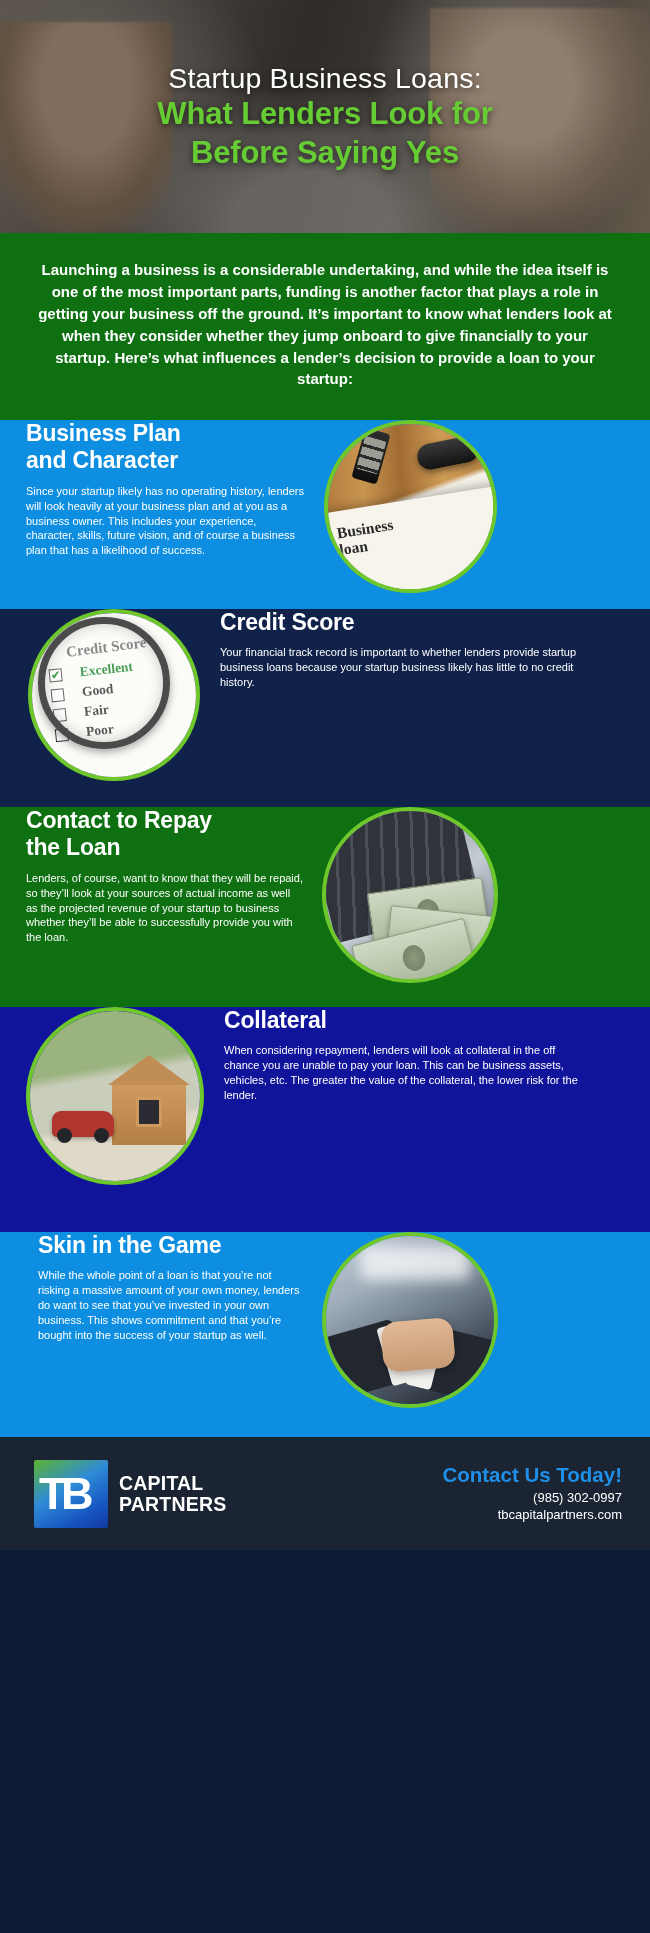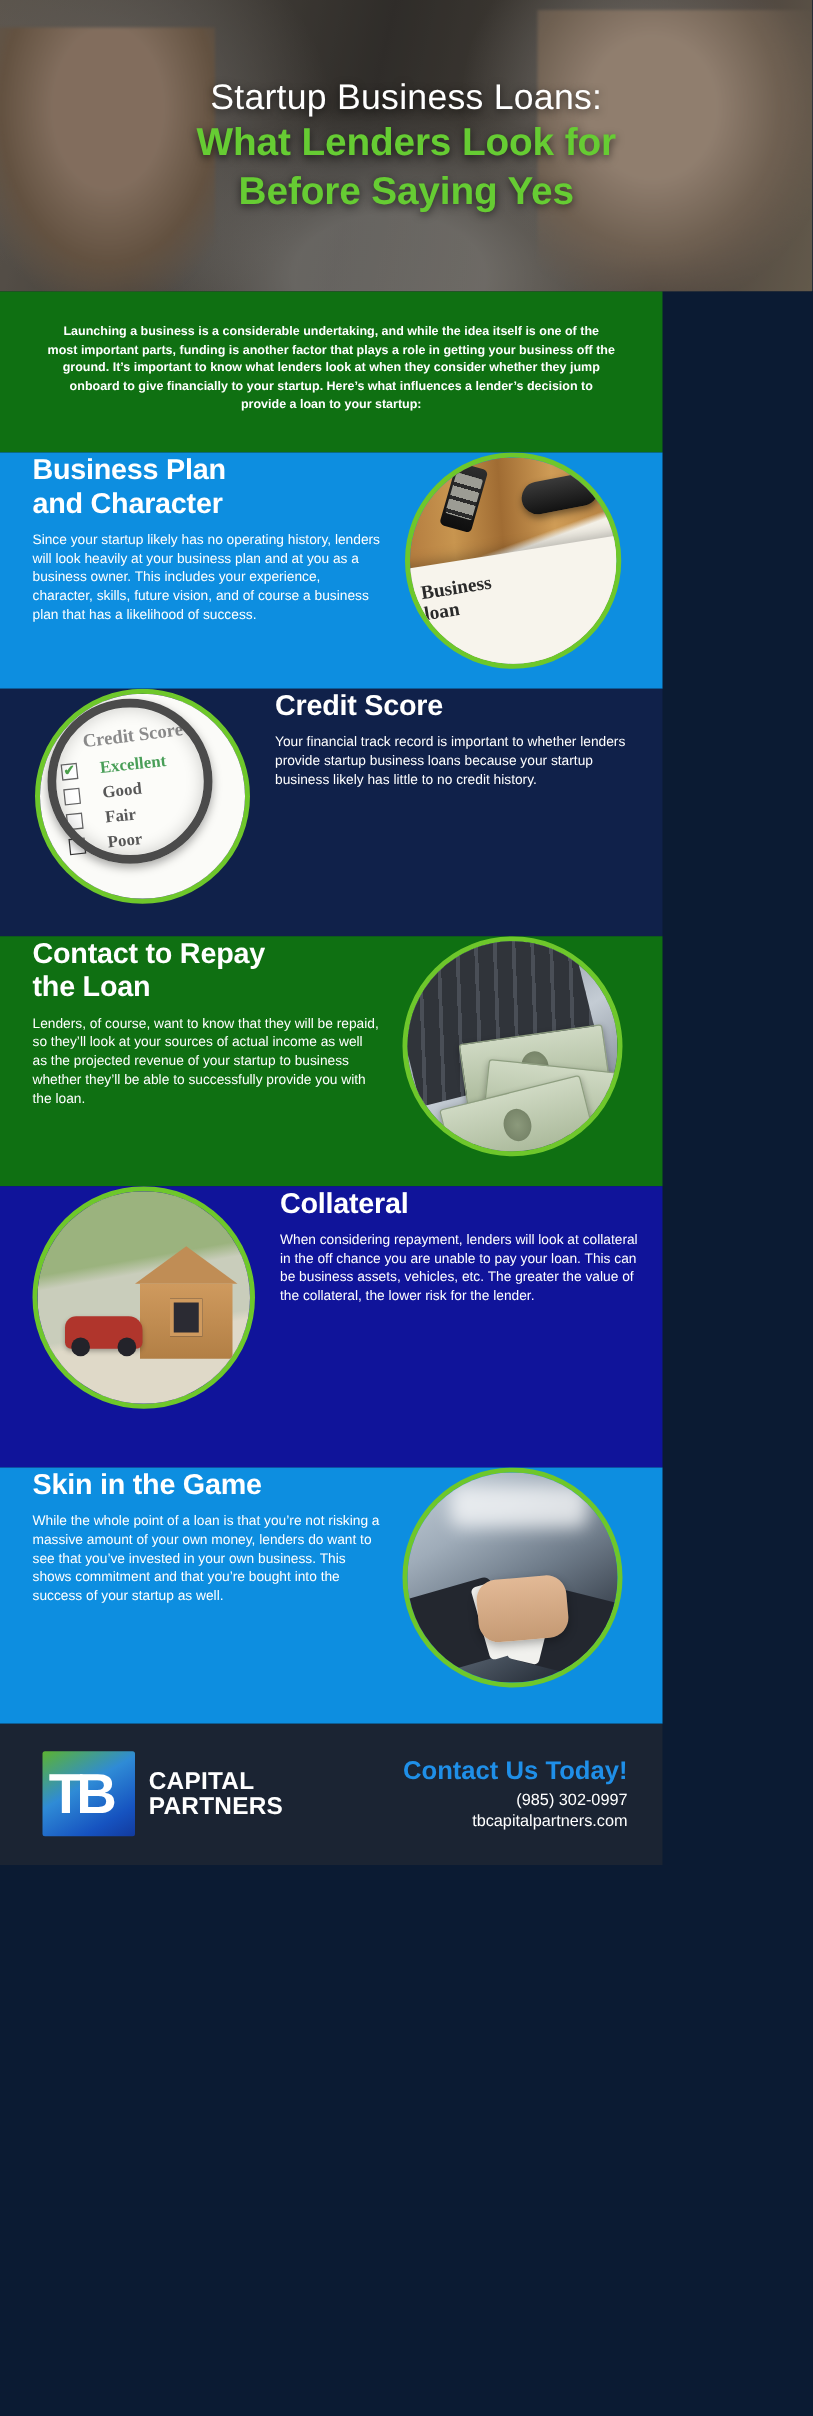--- a/index.html
+++ b/index.html
@@ -1,21 +1,21 @@
 <!DOCTYPE html>
 <html><head>
 <meta charset="utf-8">
 <style>
   * { margin:0; padding:0; box-sizing:border-box; }
   body {
     width:650px; height:1933px;
     font-family:"Liberation Sans", sans-serif;
     background:#0b1b33; overflow:hidden;
   }
-  .page { position:relative; width:530px; height:1933px; }
+  .page { position:relative; width:650px; height:1933px; }
 
   
   .hero {
     position:relative; width:650px; height:233px;
     overflow:hidden;
     background:#4a4238;
   }
   .hero-photo {
     position:absolute; inset:0;
     background:
@@ -46,21 +46,21 @@
     color:#66cc33; font-size:31px; font-weight:bold; letter-spacing:-.1px;
     text-shadow:0 2px 7px rgba(0,0,0,.62); line-height:1.25;
   }
 
   
   .intro {
     background:#0f7012; padding:26px 38px 30px;
     text-align:center;
   }
   .intro p {
-    color:#ffffff; font-size:10px; font-weight:bold; line-height:1.46;
+    color:#ffffff; font-size:15px; font-weight:bold; line-height:1.46;
   }
 
   
   .sec { position:relative; overflow:hidden; }
   .sec-inner { position:relative; display:flex; align-items:flex-start; height:100%; }
   .txtcol { padding:0 14px; }
   .h2 {
     color:#ffffff; font-weight:bold; letter-spacing:-.2px;
     font-size:23px; line-height:1.18; margin-bottom:9px;
   }
@@ -192,21 +192,21 @@
     box-shadow:0 2px 4px rgba(0,0,0,.3);
   }
   .car:before, .car:after {
     content:""; position:absolute; bottom:-6px; width:15px; height:15px;
     border-radius:50%; background:#23232a;
   }
   .car:before { left:5px; } .car:after { right:5px; }
 
   
   .sec5 { background:#0d8ee0; height:205px; }
-  .sec5 .txtcol { width:318px; padding-left:26px; }
+  .sec5 .txtcol { width:318px; padding-left:38px; }
   .sec5 .circ { width:176px; height:176px; margin-left:4px; }
   .img-shake {
     background:linear-gradient(150deg,#c3ced8 0%,#9facb9 28%,#6f7c8a 52%,#2f3742 84%,#1c222a 100%);
   }
   .sleeveL, .sleeveR {
     position:absolute; width:92px; height:64px; background:#23272f;
   }
   .sleeveL { left:-16px; bottom:10px; transform:rotate(-16deg); border-radius:6px; }
   .sleeveR { right:-16px; bottom:6px; transform:rotate(14deg); border-radius:6px; }
   .cuffL, .cuffR { position:absolute; width:26px; height:60px; background:#f1f1ee; }

